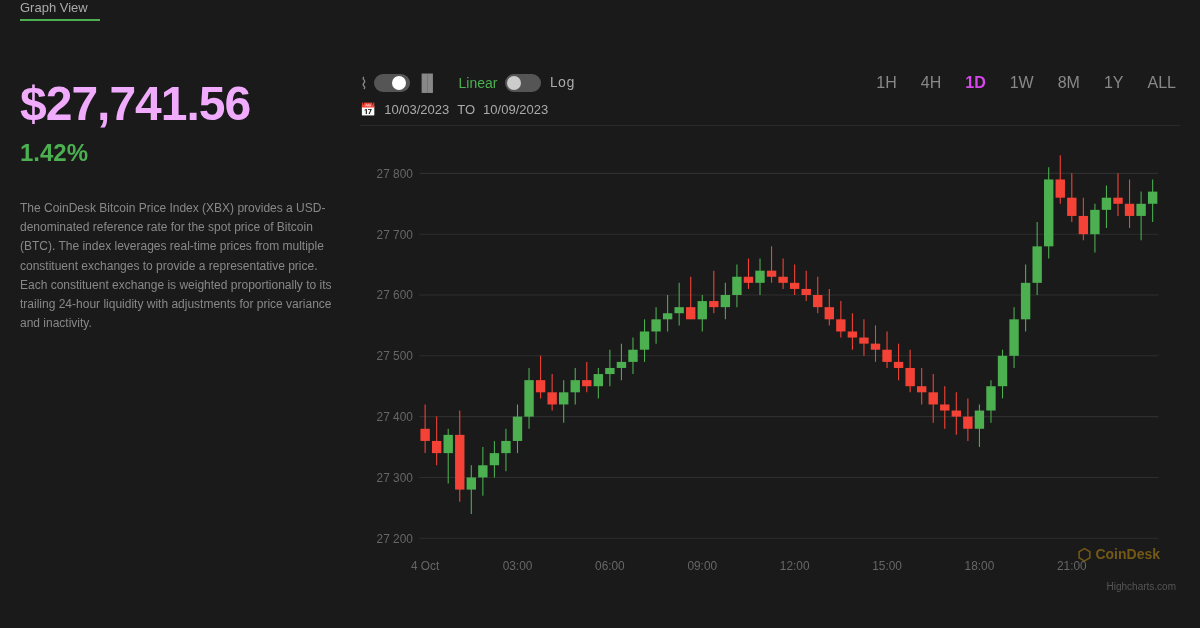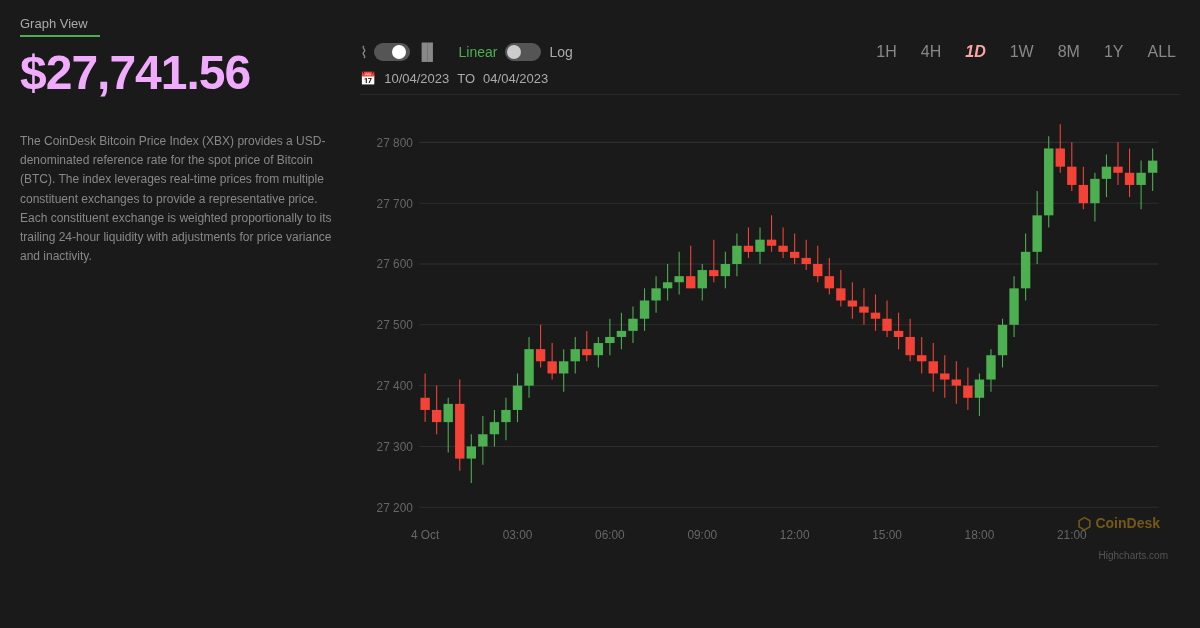--- a/index.html
+++ b/index.html
@@ -8,21 +8,22 @@
       color: #ffffff;
       font-family: -apple-system, BlinkMacSystemFont, 'Segoe UI', sans-serif;
       width: 1200px;
       height: 628px;
       overflow: hidden;
     }
     .container {
       display: flex;
       flex-direction: column;
       height: 456px;
-      padding: 16px 20px;
+      padding: 0 20px;
+      gap: 47px;
     }
     .graph-view-label {
       font-size: 13px;
       color: #aaa;
       margin-bottom: 4px;
       border-bottom: 2px solid #4caf50;
       width: 80px;
       padding-bottom: 4px;
     }
     .main-layout {
@@ -95,21 +96,21 @@
       top: 2px;
       left: 18px;
     }
     .linear-log {
       display: flex;
       align-items: center;
       gap: 8px;
       font-size: 14px;
     }
     .linear-label { color: #4caf50; font-weight: 400; }
-    .log-label { color: #aaa; }
+    .log-label { color: #aaa; font-family: Liberation Mono, monospace; }
     .log-toggle {
       width: 36px;
       height: 18px;
       background: #555;
       border-radius: 9px;
       position: relative;
       cursor: pointer;
     }
     .log-toggle .knob {
       width: 14px;
@@ -128,23 +129,22 @@
     }
     .time-btn {
       font-size: 16px;
       color: #888;
       cursor: pointer;
       background: none;
       border: none;
       padding: 2px 4px;
     }
     .time-btn.active {
-      color: #fca5a5;
+      color: #d946ef;
       font-weight: 600;
-      font-style: italic;
     }
     .date-range {
       display: flex;
       align-items: center;
       gap: 8px;
       font-size: 13px;
       color: #aaa;
       margin-bottom: 8px;
     }
     .calendar-icon {
@@ -168,33 +168,34 @@
       font-size: 14px;
       font-weight: 600;
       opacity: 0.8;
       display: flex;
       align-items: center;
       gap: 4px;
     }
     .highcharts-credit {
       position: absolute;
       bottom: 2px;
-      right: 12px;
+      right: 4px;
       font-size: 10px;
       color: #555;
     }
   </style>
 </head>
 <body>
 
 <div class="container">
   <div class="graph-view-label">Graph View</div>
   <div class="main-layout">
     <div class="left-panel">
       <div class="price">$27,741.56</div>
+      <div class="return-pct">1.42%</div>
       <div class="description">The CoinDesk Bitcoin Price Index (XBX) provides a USD-denominated reference rate for the spot price of Bitcoin (BTC). The index leverages real-time prices from multiple constituent exchanges to provide a representative price. Each constituent exchange is weighted proportionally to its trailing 24-hour liquidity with adjustments for price variance and inactivity.</div>
     </div>
     <div class="right-panel">
       <div class="chart-controls">
         <div class="chart-type-toggle">
           <span class="toggle-icon">⌇</span>
           <div class="toggle-switch">
             <div class="knob"></div>
           </div>
           <span class="toggle-icon">▐▌</span>
@@ -211,23 +212,23 @@
           <button class="time-btn">4H</button>
           <button class="time-btn active">1D</button>
           <button class="time-btn">1W</button>
           <button class="time-btn">8M</button>
           <button class="time-btn">1Y</button>
           <button class="time-btn">ALL</button>
         </div>
       </div>
       <div class="date-range">
         <span class="calendar-icon">📅</span>
-        <span>10/04/2023</span>
+        <span>10/03/2023</span>
         <span>TO</span>
-        <span>04/04/2023</span>
+        <span>10/09/2023</span>
       </div>
       <div class="chart-area">
         <svg class="chart-svg" viewBox="0 0 760 430" preserveAspectRatio="none" id="chart-svg">
 
         <line x1="55" x2="740" y1="378.8235294117647" y2="378.8235294117647" stroke="#2e2e2e" stroke-width="1"></line>
             <text x="49" y="382.8235294117647" text-anchor="end" fill="#666" font-size="11">27 200</text>
             <line x1="55" x2="740" y1="322.94117647058823" y2="322.94117647058823" stroke="#2e2e2e" stroke-width="1"></line>
             <text x="49" y="326.94117647058823" text-anchor="end" fill="#666" font-size="11">27 300</text>
             <line x1="55" x2="740" y1="267.05882352941177" y2="267.05882352941177" stroke="#2e2e2e" stroke-width="1"></line>
             <text x="49" y="271.05882352941177" text-anchor="end" fill="#666" font-size="11">27 400</text>

